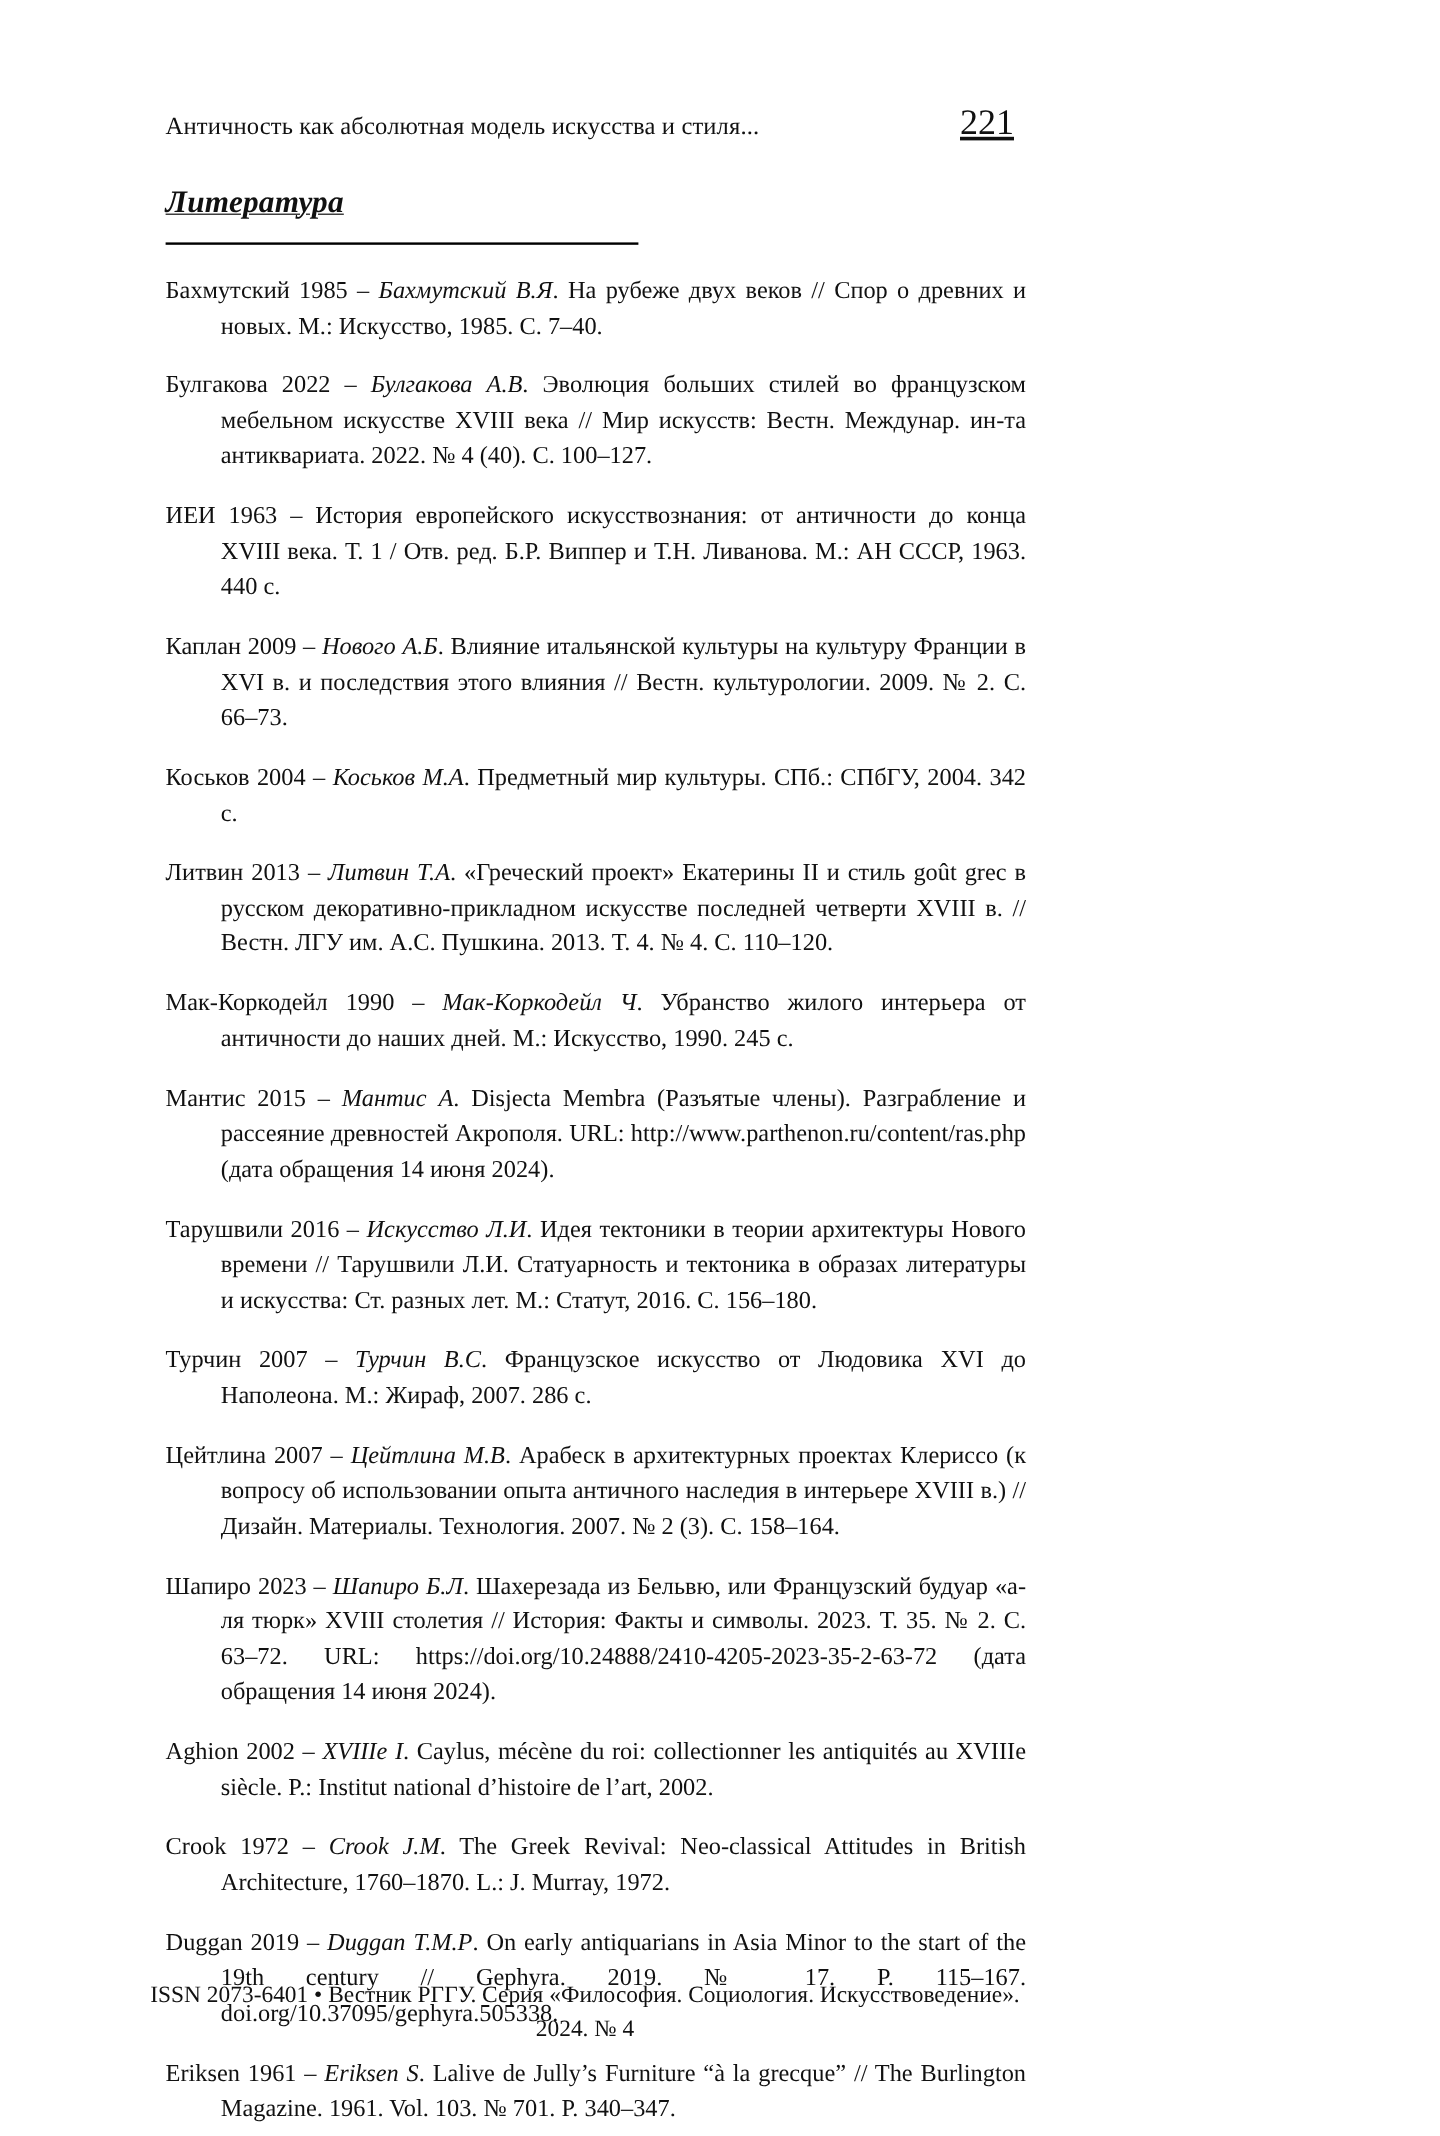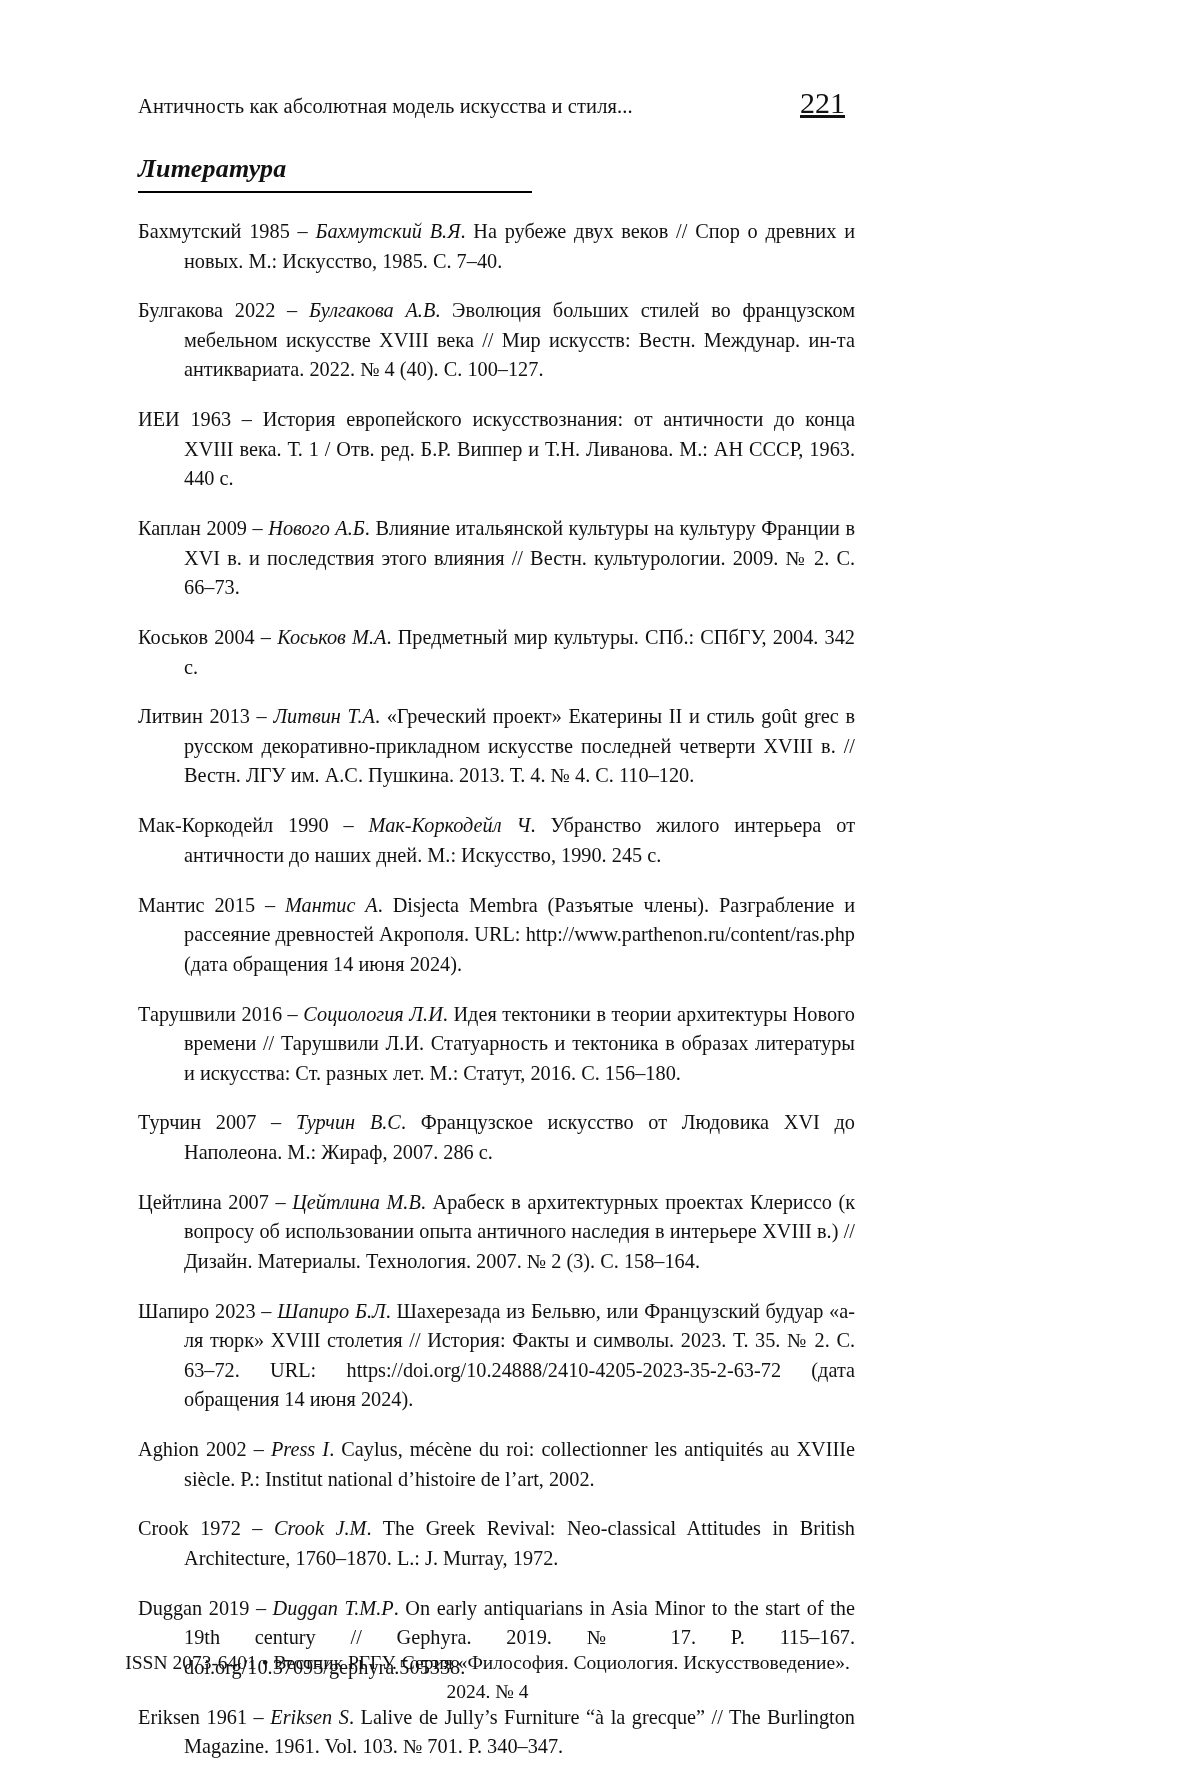--- a/index.html
+++ b/index.html
@@ -39,21 +39,22 @@
     font-size: 30px;
     font-weight: 400;
     padding-right: 10px;
     text-decoration: underline;
   }
   
   .section-head {
     margin-top: 26px;
     width: 394px;
     border-bottom: 2.2px solid #000;
-    padding-bottom: 7px;
+    padding-bottom: 18px;
+    text-decoration: underline;
   }
   .section-head-text {
     font-style: italic;
     font-weight: 700;
     font-size: 26px;
     letter-spacing: 0.2px;
   }
   
   .reflist {
     margin-top: 24px;
@@ -97,25 +98,25 @@
 
   <div class="reflist">
       <p class="ref">Бахмутский 1985 – <i>Бахмутский В.Я</i>. На рубеже двух веков // Спор о древних и новых. М.: Искусство, 1985. С. 7–40.</p>
       <p class="ref">Булгакова 2022 – <i>Булгакова А.В</i>. Эволюция больших стилей во французском мебельном искусстве XVIII века // Мир искусств: Вестн. Междунар. ин-та антиквариата. 2022. № 4 (40). С. 100–127.</p>
       <p class="ref">ИЕИ 1963 – История европейского искусствознания: от античности до конца XVIII века. Т. 1 / Отв. ред. Б.Р. Виппер и Т.Н. Ливанова. М.: АН СССР, 1963. 440 с.</p>
       <p class="ref">Каплан 2009 – <i>Нового А.Б</i>. Влияние итальянской культуры на культуру Франции в XVI в. и последствия этого влияния // Вестн. культурологии. 2009. № 2. С. 66–73.</p>
       <p class="ref">Коськов 2004 – <i>Коськов М.А</i>. Предметный мир культуры. СПб.: СПбГУ, 2004. 342 с.</p>
       <p class="ref">Литвин 2013 – <i>Литвин Т.А</i>. «Греческий проект» Екатерины II и стиль goût grec в русском декоративно-прикладном искусстве последней четверти XVIII в. // Вестн. ЛГУ им. А.С. Пушкина. 2013. Т. 4. № 4. С. 110–120.</p>
       <p class="ref">Мак-Коркодейл 1990 – <i>Мак-Коркодейл Ч</i>. Убранство жилого интерьера от античности до наших дней. М.: Искусство, 1990. 245 с.</p>
       <p class="ref">Мантис 2015 – <i>Мантис А</i>. Disjecta Membra (Разъятые члены). Разграбление и рассеяние древностей Акрополя. URL: http://www.parthenon.ru/content/ras.php (дата обращения 14 июня 2024).</p>
-      <p class="ref">Тарушвили 2016 – <i>Социология Л.И</i>. Идея тектоники в теории архитектуры Нового времени // Тарушвили Л.И. Статуарность и тектоника в образах литературы и искусства: Ст. разных лет. М.: Статут, 2016. С. 156–180.</p>
+      <p class="ref">Тарушвили 2016 – <i>Искусство Л.И</i>. Идея тектоники в теории архитектуры Нового времени // Тарушвили Л.И. Статуарность и тектоника в образах литературы и искусства: Ст. разных лет. М.: Статут, 2016. С. 156–180.</p>
       <p class="ref">Турчин 2007 – <i>Турчин В.С</i>. Французское искусство от Людовика XVI до Наполеона. М.: Жираф, 2007. 286 с.</p>
       <p class="ref">Цейтлина 2007 – <i>Цейтлина М.В</i>. Арабеск в архитектурных проектах Клериссо (к вопросу об использовании опыта античного наследия в интерьере XVIII в.) // Дизайн. Материалы. Технология. 2007. № 2 (3). С. 158–164.</p>
       <p class="ref">Шапиро 2023 – <i>Шапиро Б.Л</i>. Шахерезада из Бельвю, или Французский будуар «а-ля тюрк» XVIII столетия // История: Факты и символы. 2023. Т. 35. № 2. С. 63–72. URL: https://doi.org/10.24888/2410-4205-2023-35-2-63-72 (дата обращения 14 июня 2024).</p>
-      <p class="ref">Aghion 2002 – <i>Press I</i>. Caylus, mécène du roi: collectionner les antiquités au XVIIIe siècle. P.: Institut national d’histoire de l’art, 2002.</p>
+      <p class="ref">Aghion 2002 – <i>XVIIIe I</i>. Caylus, mécène du roi: collectionner les antiquités au XVIIIe siècle. P.: Institut national d’histoire de l’art, 2002.</p>
       <p class="ref">Crook 1972 – <i>Crook J.M</i>. The Greek Revival: Neo-classical Attitudes in British Architecture, 1760–1870. L.: J. Murray, 1972.</p>
       <p class="ref">Duggan 2019 – <i>Duggan T.M.P</i>. On early antiquarians in Asia Minor to the start of the 19th century // Gephyra. 2019. № 17. P. 115–167. doi.org/10.37095/gephyra.505338.</p>
       <p class="ref">Eriksen 1961 – <i>Eriksen S</i>. Lalive de Jully’s Furniture “à la grecque” // The Burlington Magazine. 1961. Vol. 103. № 701. P. 340–347.</p>
     </div>
 
   <div class="footer">
     <span>ISSN 2073-6401 • Вестник РГГУ.  Серия «Философия. Социология. Искусствоведение».</span>
     <span class="footer-line2">2024. № 4</span>
   </div>
 

